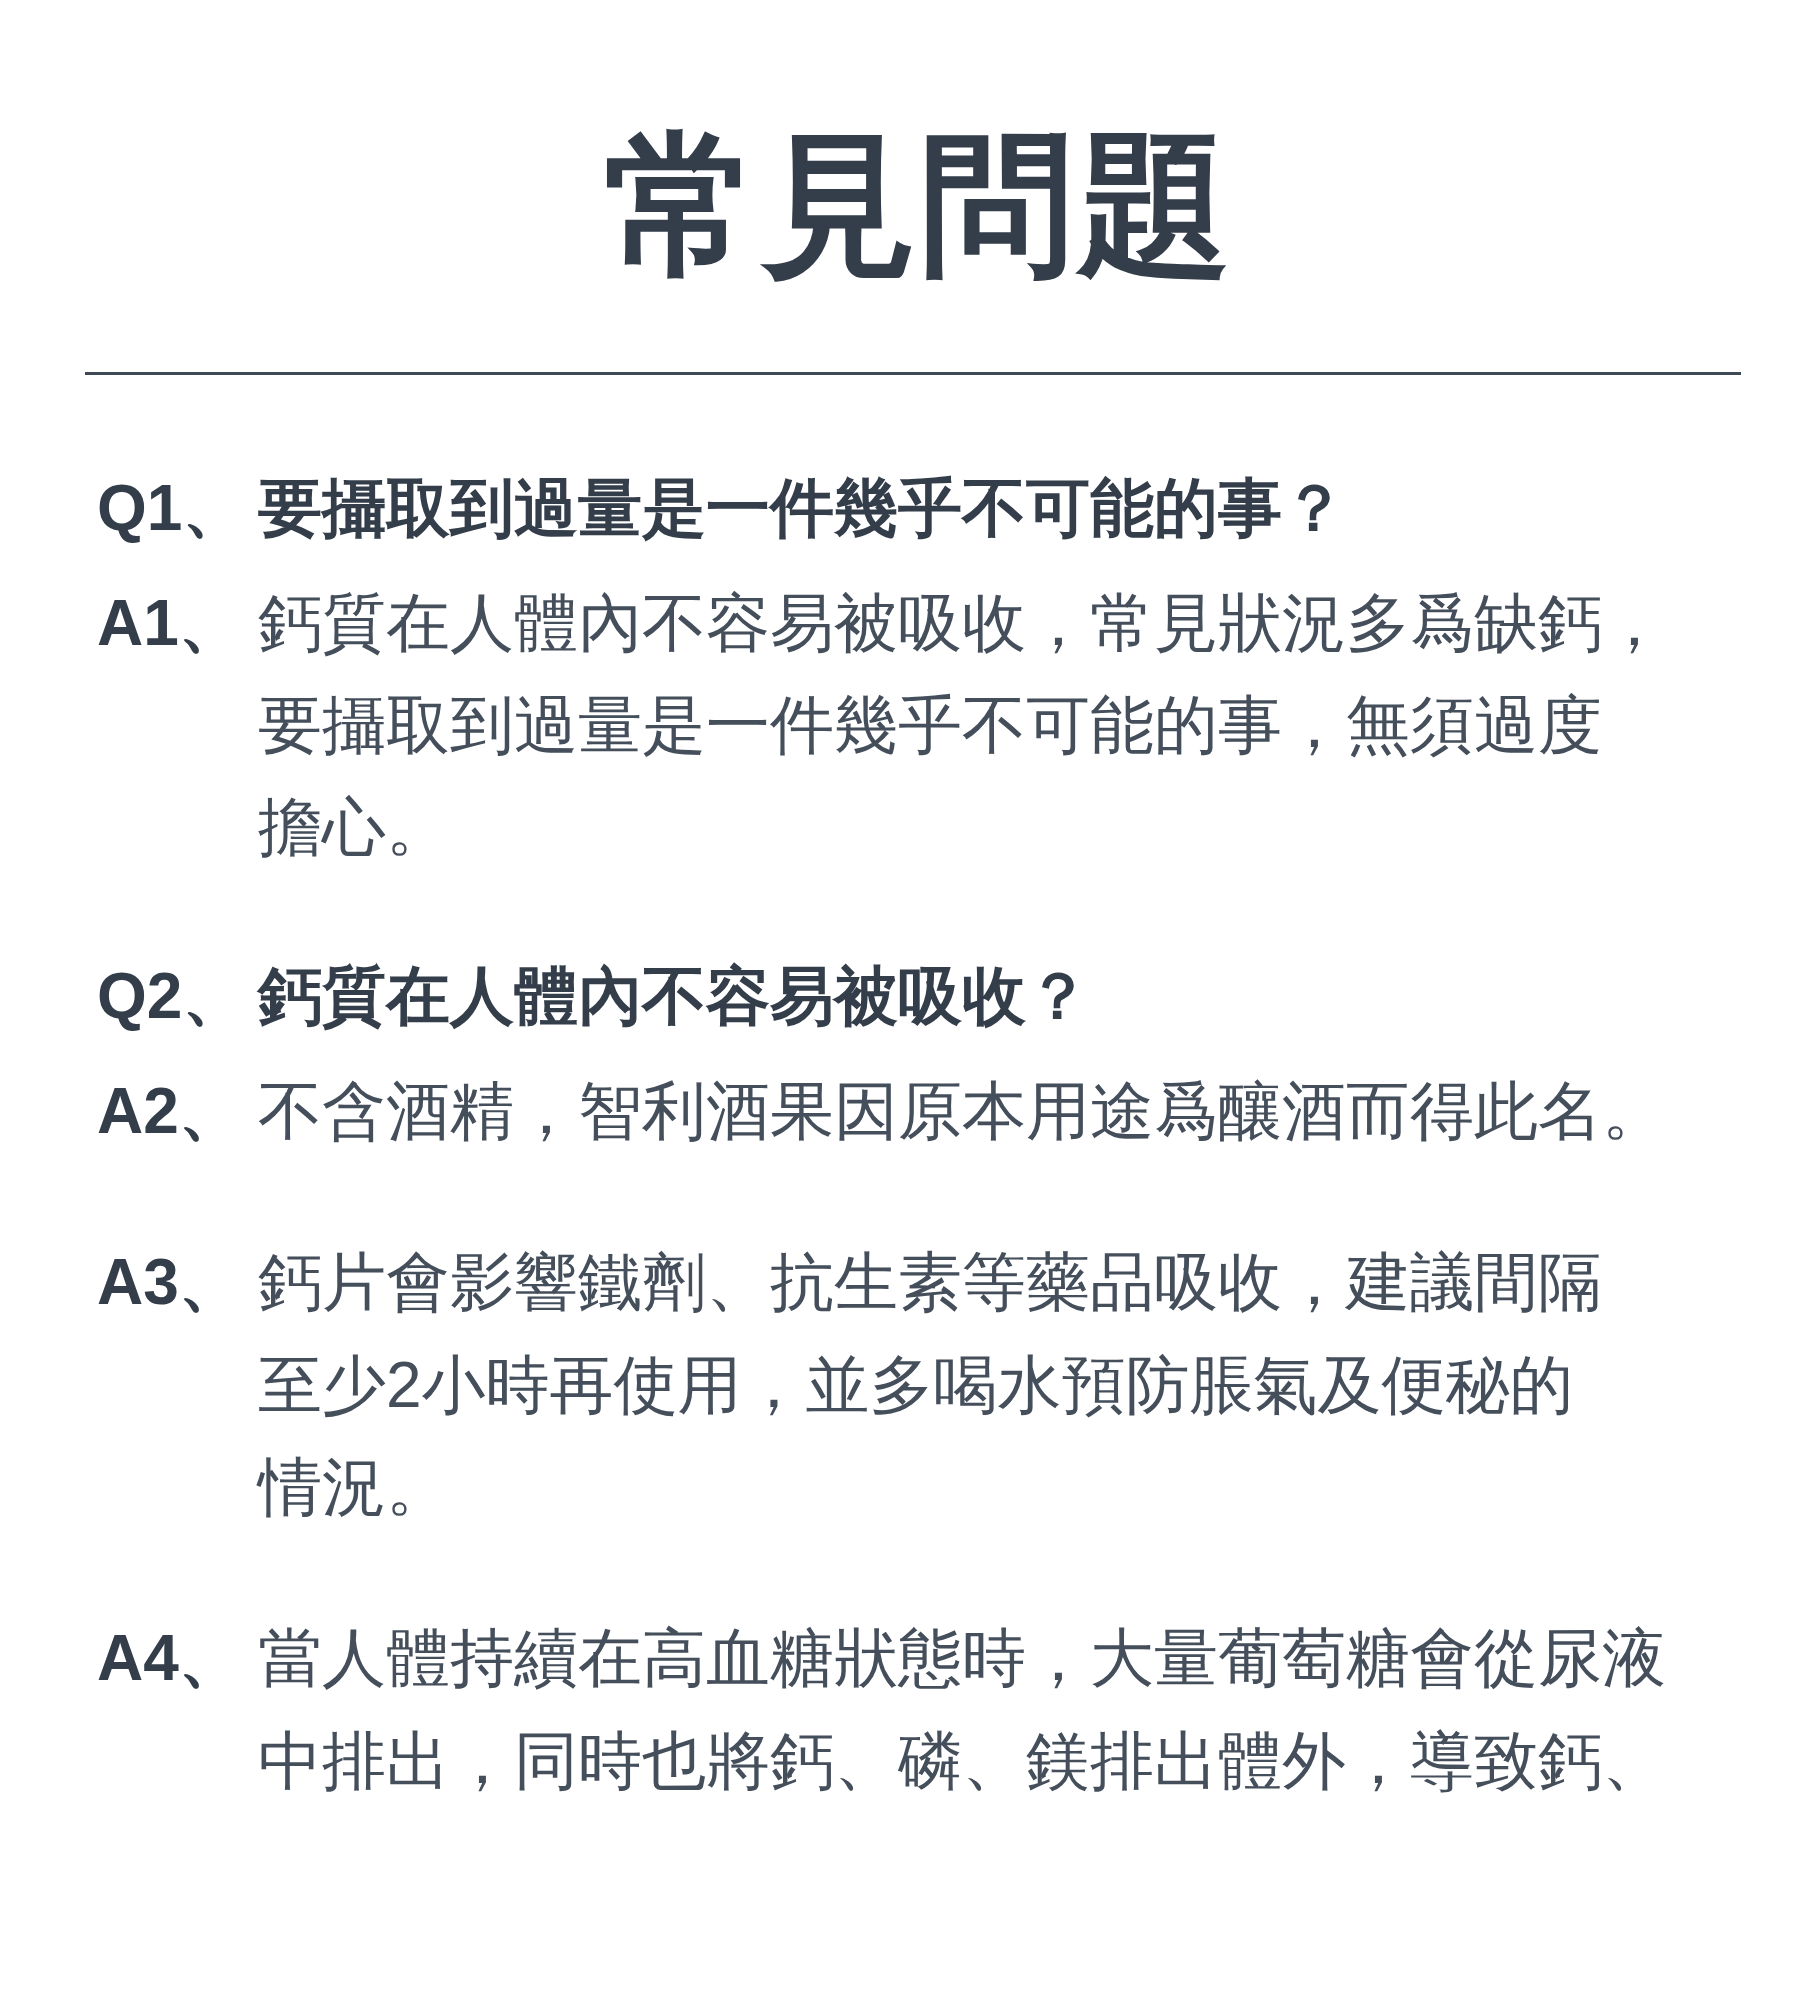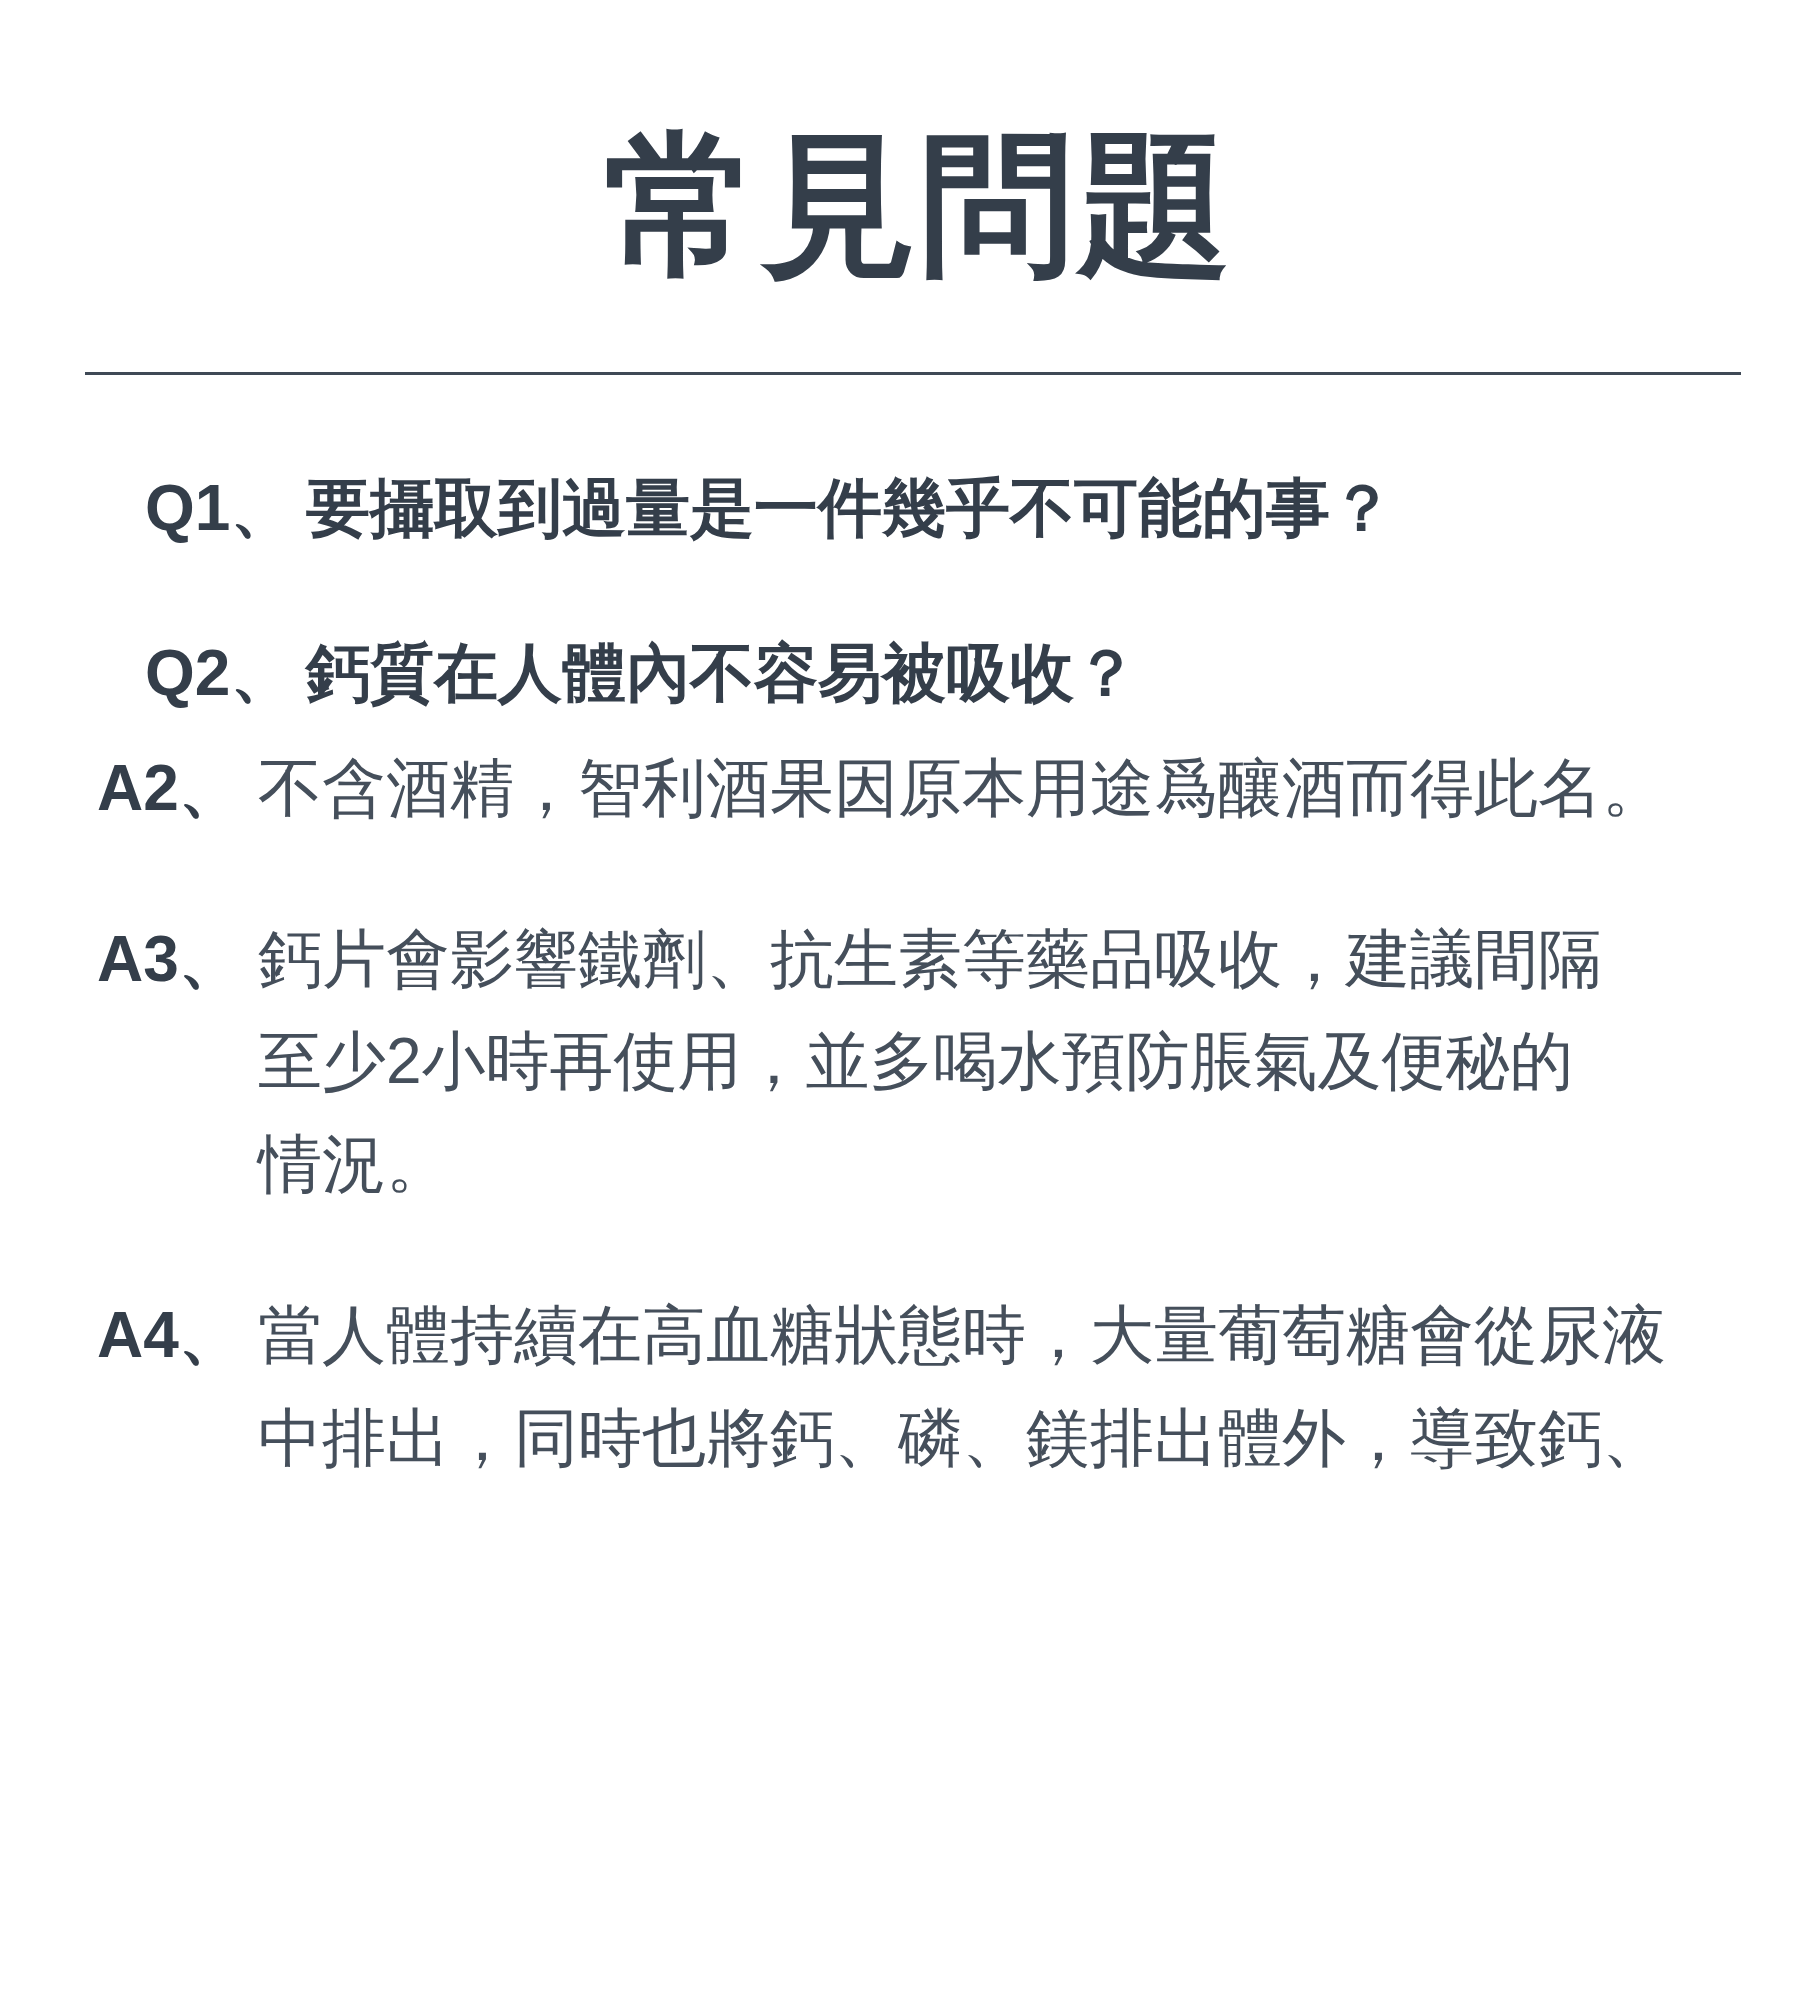--- a/index.html
+++ b/index.html
@@ -42,21 +42,20 @@
     display:flex;
     align-items:flex-start;
     font-size:64px;
     margin:0;
   }
   .q-row{
     font-weight:700;
     line-height:1.5;
     color:var(--text-dark);
     white-space:nowrap;
-    margin-left:48px;
   }
   .a-row{
     margin-top:16px;
     line-height:1.6;
     font-weight:400;
     color:var(--answer-color);
   }
   .label{
     flex:0 0 161px;
     font-weight:700;
@@ -72,20 +71,28 @@
 <main class="page">
   <h1 class="title">常見問題</h1>
   <div class="divider"></div>
 
   <div class="faq-list">
 
     <section class="qa">
       <p class="q-row">
         <span class="label">Q1、</span>
         <span class="lines">要攝取到過量是一件幾乎不可能的事？</span>
+      </p>
+      <p class="a-row">
+        <span class="label">A1、</span>
+        <span class="lines">
+          <span class="line">鈣質在人體內不容易被吸收，常見狀況多爲缺鈣，</span>
+          <span class="line" style="display:block">要攝取到過量是一件幾乎不可能的事，無須過度</span>
+          <span class="line" style="display:block">擔心。</span>
+        </span>
       </p>
     </section>
 
     <section class="qa">
       <p class="q-row">
         <span class="label">Q2、</span>
         <span class="lines">鈣質在人體內不容易被吸收？</span>
       </p>
       <p class="a-row">
         <span class="label">A2、</span>

